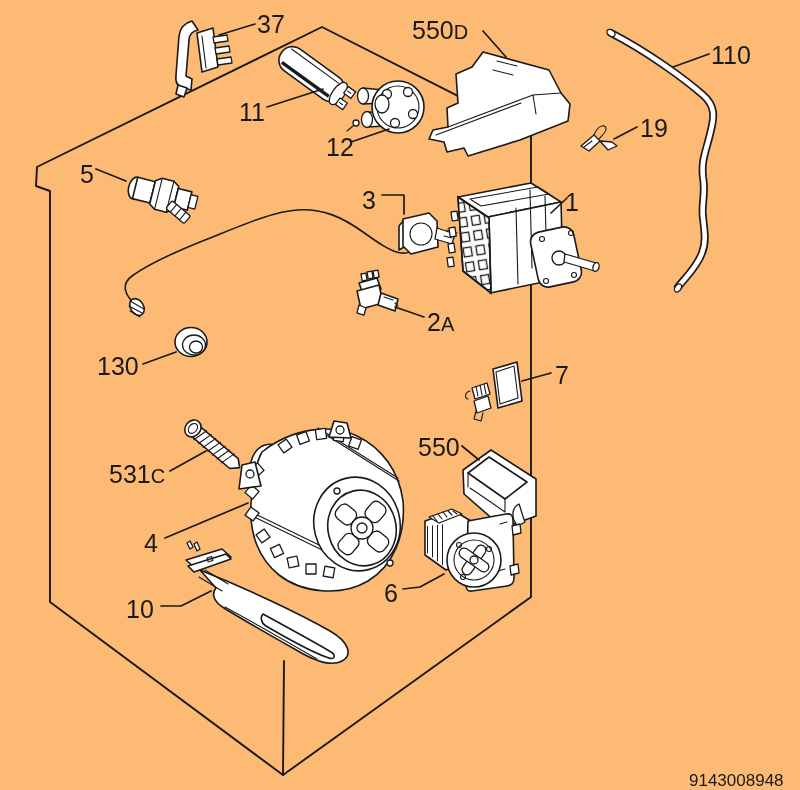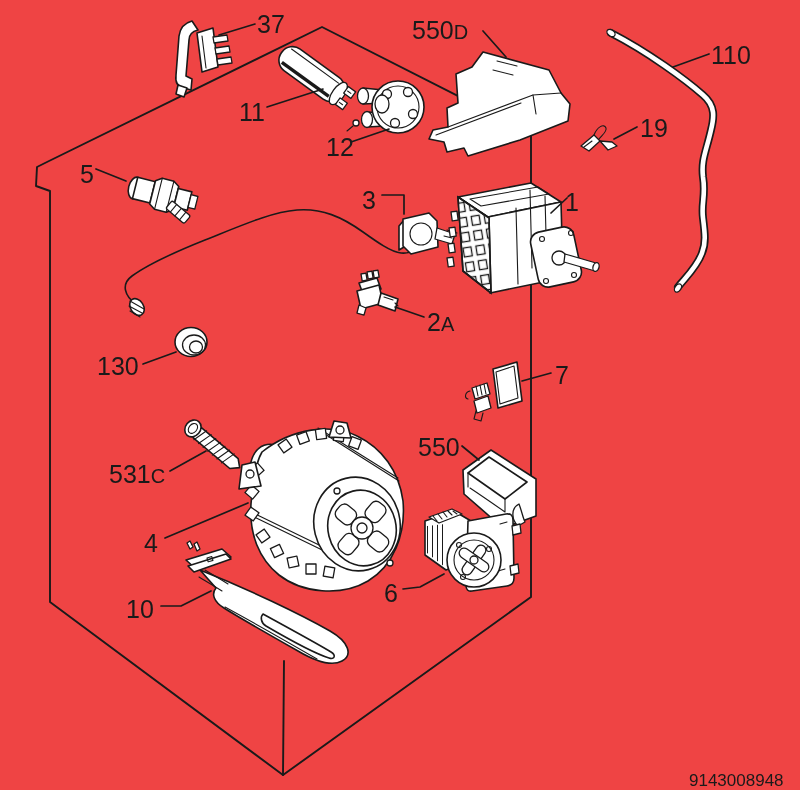--- a/index.html
+++ b/index.html
@@ -1,16 +1,16 @@
 <!DOCTYPE html>
 <html><head>
 <meta charset="utf-8">
 <style>
   html,body{margin:0;padding:0;background:#fff;}
-  .stage{position:relative;width:800px;height:790px;background:#ef4444;overflow:hidden;
+  .stage{position:relative;width:800px;height:790px;background:#fdba74;overflow:hidden;
          font-family:"Liberation Sans",sans-serif;}
   svg{display:block;}
   .ln{fill:none;stroke:#1a1a1a;stroke-width:1.6;stroke-linejoin:round;stroke-linecap:round;}
   .ln2{fill:none;stroke:#1a1a1a;stroke-width:1.9;stroke-linejoin:round;stroke-linecap:round;}
   .thin{fill:none;stroke:#1a1a1a;stroke-width:1.1;stroke-linejoin:round;stroke-linecap:round;}
   .wf{fill:#ffffff;stroke:#1a1a1a;stroke-width:1.6;stroke-linejoin:round;stroke-linecap:round;}
   .wf2{fill:#ffffff;stroke:#1a1a1a;stroke-width:1.3;stroke-linejoin:round;stroke-linecap:round;}
   .lead{fill:none;stroke:#1a1a1a;stroke-width:1.7;stroke-linecap:round;stroke-linejoin:round;}
   text.plbl{font-size:25px;fill:#1a1a1a;letter-spacing:0px;}
   text.plbl tspan.sfx{font-size:20px;}

